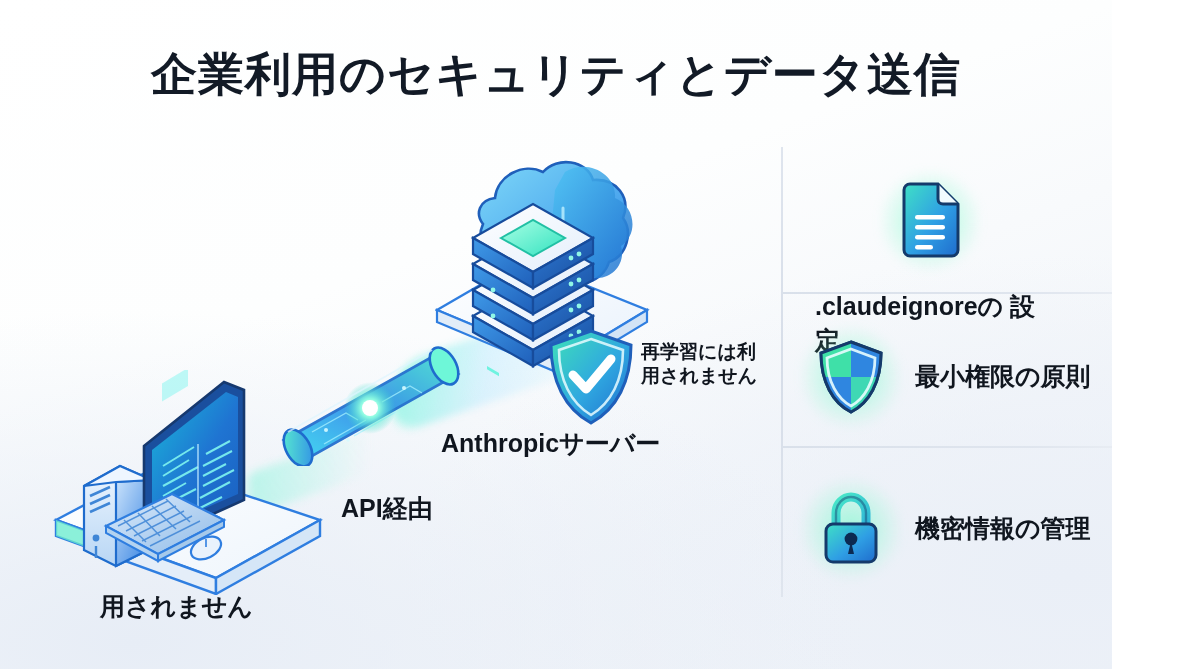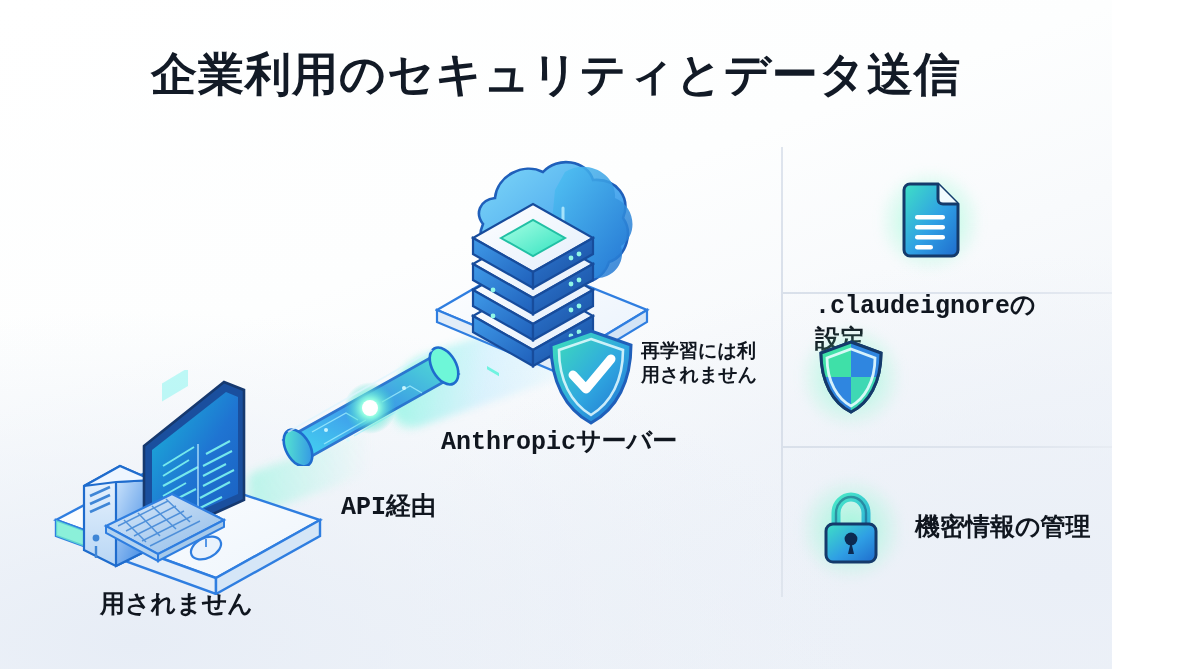--- a/index.html
+++ b/index.html
@@ -5,21 +5,21 @@
   html, body {
     margin: 0;
     padding: 0;
     background: #ffffff;
   }
   #stage {
     position: relative;
     width: 1112px;
     height: 669px;
     overflow: hidden;
-    font-family: Liberation Mono, monospace;
+    font-family: Liberation Sans, sans-serif;
     background:
       radial-gradient(120% 90% at 12% 96%, #e7edf6 0%, rgba(231,237,246,0) 55%),
       radial-gradient(100% 80% at 96% 86%, #eaeff7 0%, rgba(234,239,247,0) 60%),
       linear-gradient(160deg, #ffffff 0%, #fdfefe 38%, #f3f6fa 72%, #eef2f8 100%);
   }
 
   
   .title {
     position: absolute;
     left: 0; right: 0;
@@ -399,20 +399,21 @@
         <g clip-path="url(#shClip)">
           <rect x="0" y="0" width="35" height="39" fill="#3fe0a8"></rect>
           <rect x="35" y="0" width="35" height="39" fill="#2f86e0"></rect>
           <rect x="0" y="39" width="35" height="39" fill="#2f86e0"></rect>
           <rect x="35" y="39" width="35" height="39" fill="#3fd8b4"></rect>
         </g>
         <path d="M35 4 L65 15 C65 44 53 65 35 74 C17 65 5 44 5 15 Z" fill="none" stroke="#143a6b" stroke-width="3"></path>
         <path d="M35 11 L59 20 C59 44 48 61 35 68 C22 61 11 44 11 20 Z" fill="none" stroke="#e8fdff" stroke-width="2.8" opacity=".9"></path>
       </svg>
     </span>
+    <span class="panel-text">最小権限の原則</span>
   </div>
 
   <div class="panel-item i2">
     <span class="panel-icon">
       <svg width="66" height="76" viewBox="0 0 66 76">
         <defs>
           <linearGradient id="lockBodyG" x1="0" y1="0" x2="1" y2="1">
             <stop offset="0" stop-color="#3fe0c6"></stop>
               <stop offset="55%" stop-color="#2f9fe4"></stop>
             <stop offset="1" stop-color="#1f6ccd"></stop>

